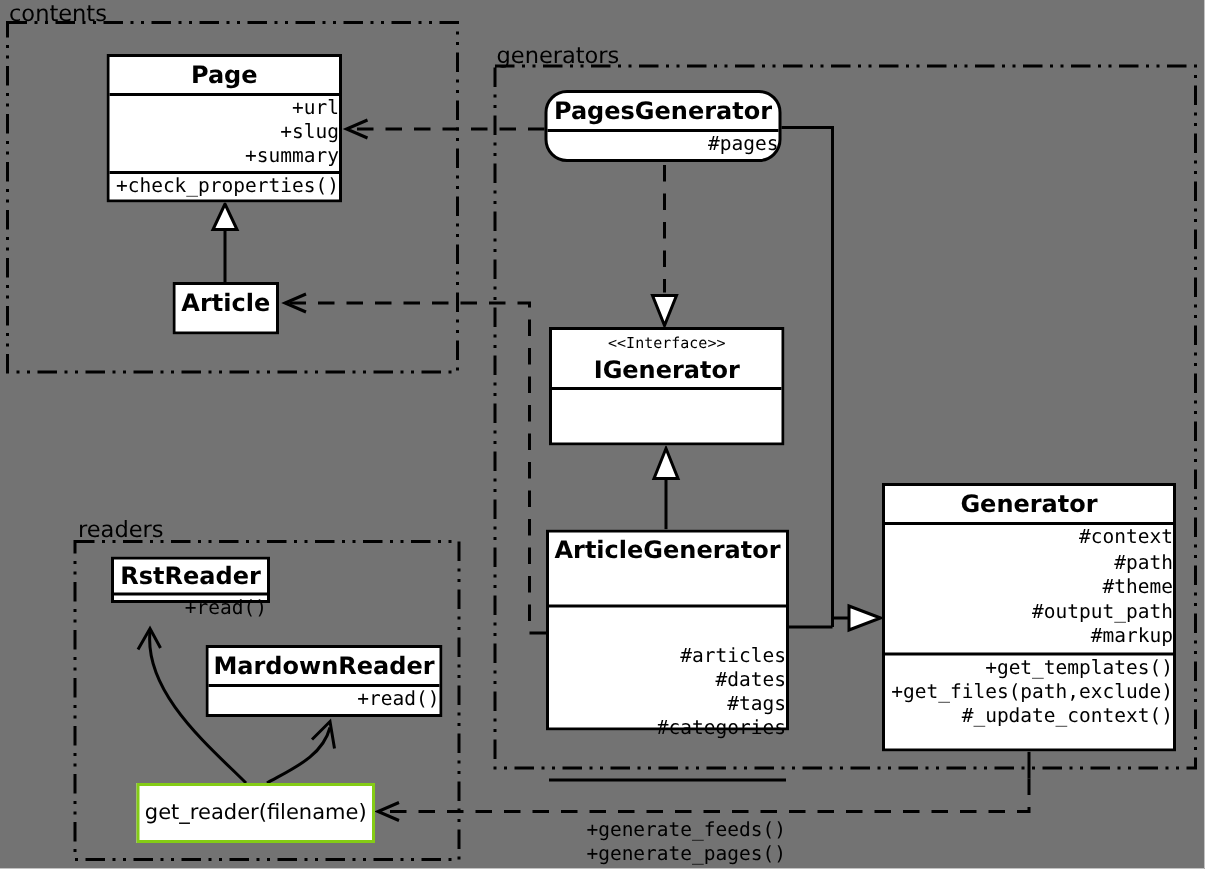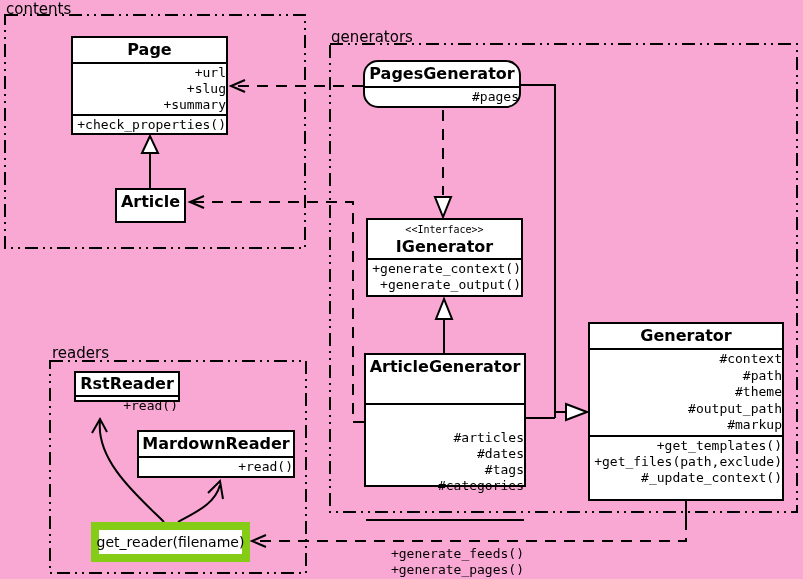--- a/index.html
+++ b/index.html
@@ -1,17 +1,17 @@
 <!DOCTYPE html>
 <html><head>
 <meta charset="utf-8">
 <style>
   html,body{margin:0;padding:0;background:#ffffff;}
   .diagram{
-    position:relative;width:803px;height:579px;background:#f9a8d4;
+    position:relative;width:803px;height:579px;background:#737373;
     font-family:"DejaVu Sans",sans-serif;color:#000;overflow:hidden;
   }
   .connectors{position:absolute;left:0;top:0;width:803px;height:579px;}
   .pkg-label{
     position:absolute;font-size:15px;line-height:16px;color:#000;
     background:transparent;white-space:nowrap;
   }
   .uml-class{
     position:absolute;background:#ffffff;border:2px solid #000;
     box-sizing:border-box;display:flex;flex-direction:column;
@@ -25,21 +25,21 @@
     font-size:10px;line-height:15px;text-align:center;white-space:nowrap;
   }
   .uml-title .name{display:block;font-size:16px;line-height:20px;}
   .uml-sep{border-top:2px solid #000;flex:0 0 auto;}
   .uml-members{
     font-family:"DejaVu Sans Mono",monospace;font-size:13px;line-height:16px;
     padding:1px 0 1px 3px;white-space:nowrap;flex:1 1 auto;
   }
   .member-row{height:16px;text-align:right;}
   .fn-box{
-    position:absolute;background:#fff;border:8px solid #84cc16;box-sizing:border-box;
+    position:absolute;background:#fff;border:2px solid #84cc16;box-sizing:border-box;
     display:flex;align-items:center;justify-content:center;
     font-size:14px;white-space:nowrap;
   }
 </style>
 </head>
 <body>
 
 <div class="diagram">
 
   <svg class="connectors" viewBox="0 0 803 579" xmlns="http://www.w3.org/2000/svg">
@@ -110,24 +110,20 @@
       <div class="member-row">#pages</div>
     </div>
   </div>
 
   <div class="uml-class" style="left:366px;top:218px;width:157px;height:79px;">
     <div class="uml-title" style="line-height:normal;padding:2px 2px 1px 2px;">
       <span class="uml-stereotype" style="display:block;">&lt;&lt;Interface&gt;&gt;</span>
       <span class="name">IGenerator</span>
     </div>
     <div class="uml-sep"></div>
-    <div class="uml-members">
-      <div class="member-row">+generate_context()</div>
-      <div class="member-row">+generate_output()</div>
-    </div>
   </div>
 
   <div class="uml-class" style="left:364px;top:353px;width:162px;height:134px;gap:24px;">
     <div class="uml-title">ArticleGenerator</div>
     <div class="uml-sep"></div>
     <div class="uml-members" style="flex:0 0 auto;">
       <div class="member-row">#articles</div>
       <div class="member-row">#dates</div>
       <div class="member-row">#tags</div>
       <div class="member-row">#categories</div>

